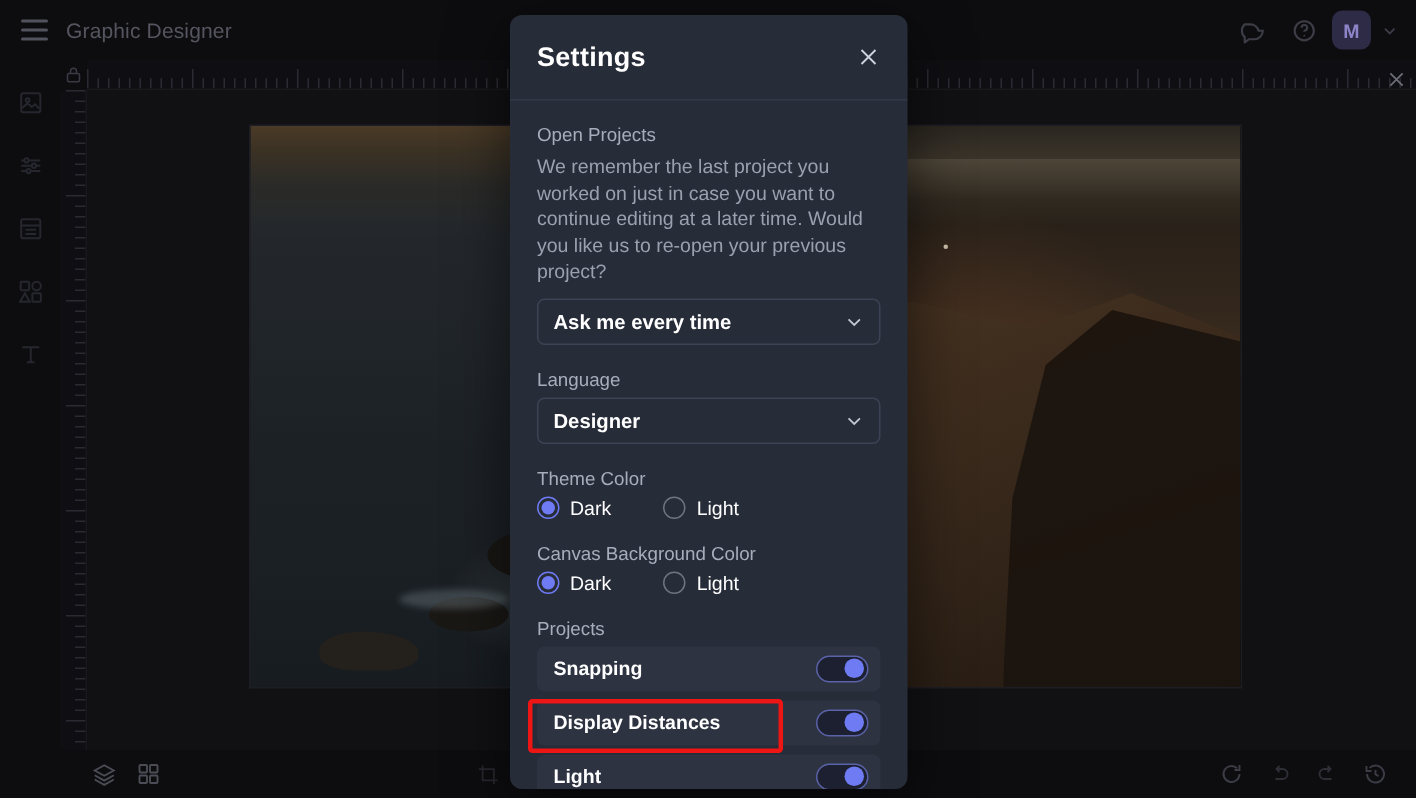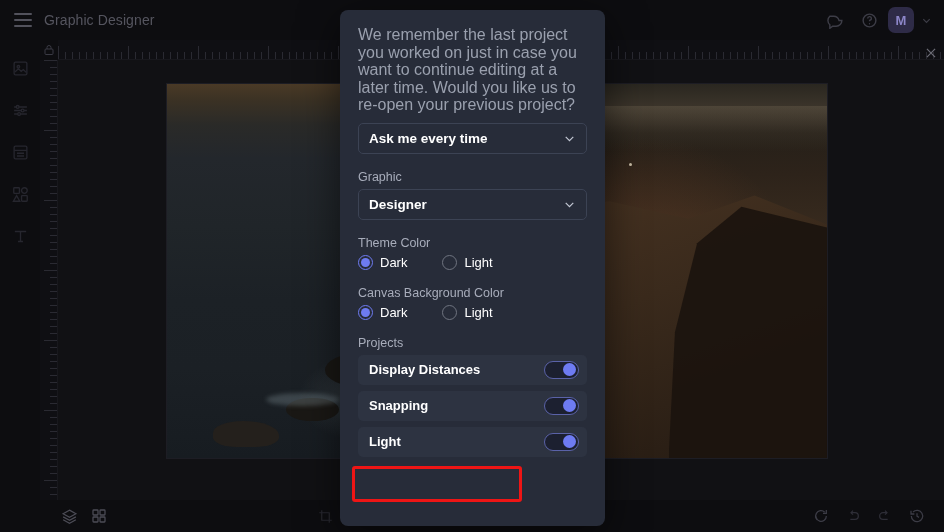--- a/index.html
+++ b/index.html
@@ -184,21 +184,21 @@
     height: 57px; flex: 0 0 57px;
     display: flex; align-items: center; justify-content: space-between;
     padding: 0 18px;
     border-bottom: 1px solid #323847;
   }
   .modal-title { color: #ffffff; font-size: 18px; font-weight: bold; letter-spacing: .2px; }
   .modal-close { color: #cfd3dd; cursor: pointer; display:flex; }
   .modal-body { flex: 1; padding: 16px 18px 10px 18px; overflow: hidden; }
 
   .sec-label { color: #a8adbb; font-size: 12.5px; margin-bottom: 5px; }
-  .sec-desc { color: #9aa0ae; font-size: 16px; line-height: 17.5px; margin-bottom: 9px; }
+  .sec-desc { color: #9aa0ae; font-size: 13px; line-height: 17.5px; margin-bottom: 9px; }
 
   .select {
     width: 100%; height: 31px;
     background: transparent;
     border: 1px solid #3c4354;
     border-radius: 5px;
     display: flex; align-items: center; justify-content: space-between;
     padding: 0 10px;
     cursor: pointer;
     margin-bottom: 16px;
@@ -621,34 +621,43 @@
           <path d="M3.5 12a8.5 8.5 0 1 0 2.6-6.1"></path>
             <path d="M3 4v5h5"></path>
           <path d="M12 8v4.3l3 1.8"></path>
         </svg>
       </div>
     </div>
   </div>
 
   <div class="modal">
 
+    <div class="modal-head">
+      <div class="modal-title">Settings</div>
+      <div class="modal-close">
+        <svg width="16" height="16" viewBox="0 0 24 24" fill="none" stroke="currentColor" stroke-width="1.9">
+          <path d="M5 5l14 14M19 5L5 19"></path>
+        </svg>
+      </div>
+    </div>
 
     <div class="modal-body">
 
+      <div class="sec-label">Open Projects</div>
       <div class="sec-desc">We remember the last project you worked on just in case you want to continue editing at a later time. Would you like us to re-open your previous project?</div>
       <div class="select">
         <span class="select-val">Ask me every time</span>
         <span class="chev">
           <svg width="13" height="13" viewBox="0 0 24 24" fill="none" stroke="currentColor" stroke-width="2.2">
               <path d="M5 9l7 7 7-7"></path>
             </svg>
         </span>
       </div>
 
-      <div class="sec-label">Graphic</div>
+      <div class="sec-label">Language</div>
       <div class="select">
         <span class="select-val">Designer</span>
         <span class="chev">
           <svg width="13" height="13" viewBox="0 0 24 24" fill="none" stroke="currentColor" stroke-width="2.2">
               <path d="M5 9l7 7 7-7"></path>
             </svg>
         </span>
       </div>
 
       <div class="sec-label">Theme Color</div>
@@ -671,28 +680,28 @@
         </div>
         <div class="radio-opt">
           <span class="radio"></span>
           <span class="radio-label">Light</span>
         </div>
       </div>
 
       <div class="sec-label">Projects</div>
 
       <div class="toggle-row">
-        <span class="toggle-label">Display Distances</span>
+        <span class="toggle-label">Snapping</span>
         <span class="switch">
             <span class="knob"></span>
           </span>
       </div>
 
       <div class="toggle-row">
-        <span class="toggle-label">Snapping</span>
+        <span class="toggle-label">Display Distances</span>
         <span class="switch">
             <span class="knob"></span>
           </span>
       </div>
 
       <div class="toggle-row">
         <span class="toggle-label">Light</span>
         <span class="switch">
             <span class="knob"></span>
           </span>

